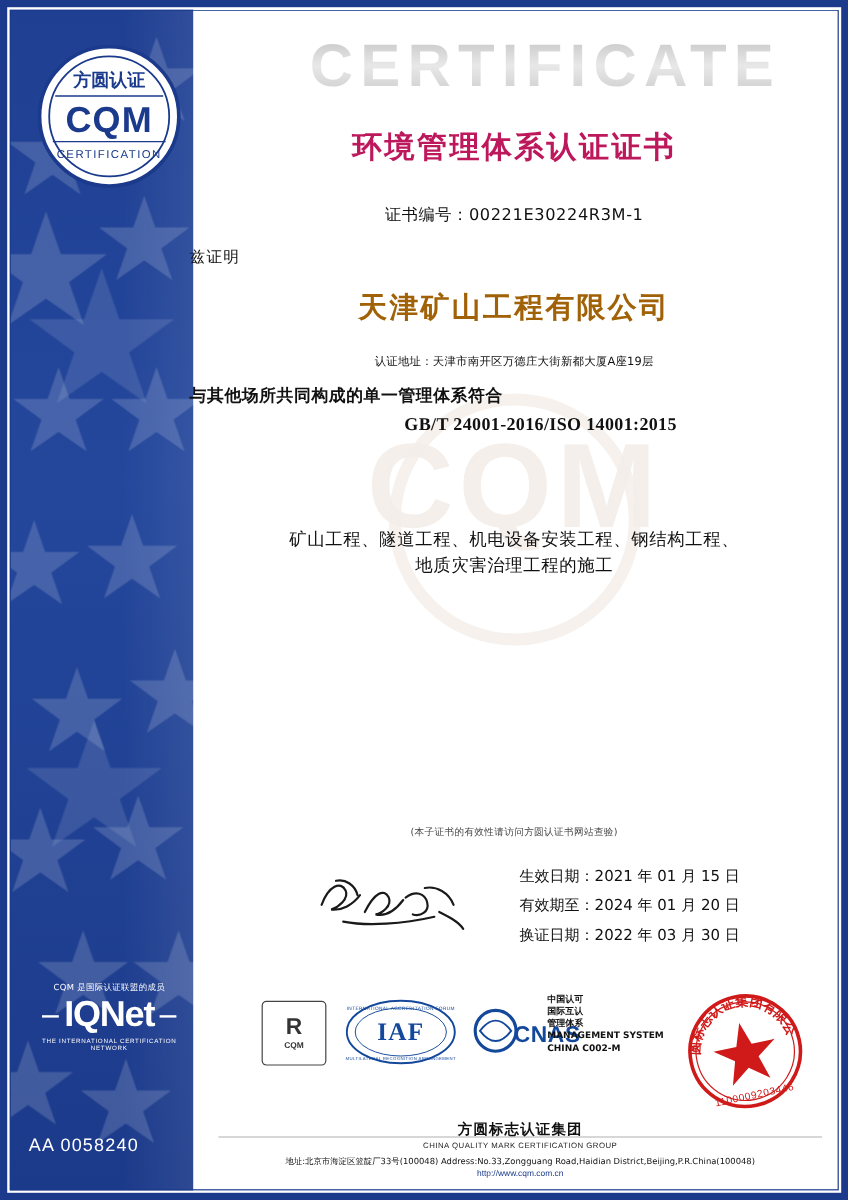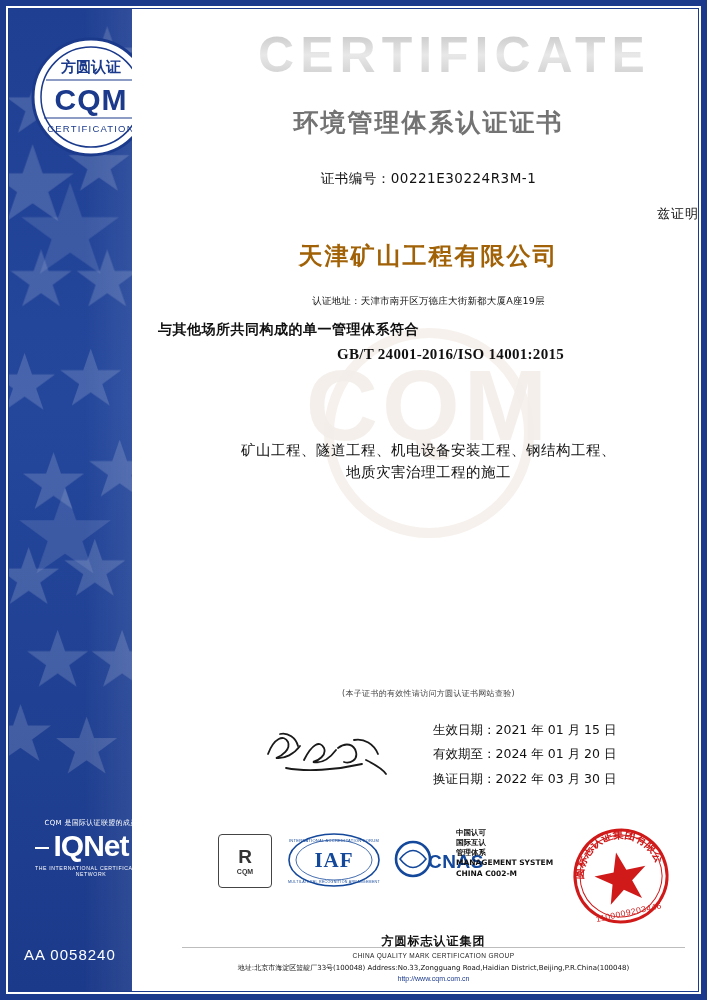--- a/index.html
+++ b/index.html
@@ -21,21 +21,21 @@
     border:6px solid #1b3a8c;
     box-sizing:border-box;
   }
   .border-frame-inner{
     position:absolute;inset:8px;
     border:1px solid #1b3a8c;
     box-sizing:border-box;
   }
   
   .left-band{
-    position:absolute;left:8px;top:8px;bottom:8px;width:124px;
+    position:absolute;left:8px;top:8px;bottom:8px;width:153px;
     background:linear-gradient(180deg,#1f3f92 0%,#24479c 40%,#1c3a8a 100%);
     overflow:hidden;
   }
   .left-band .stars{
     position:absolute;inset:0;
     opacity:.55;
   }
   .left-band .vgrad{
     position:absolute;inset:0;
     background:linear-gradient(90deg,rgba(255,255,255,0) 60%,rgba(255,255,255,.08) 100%);
@@ -89,30 +89,30 @@
     opacity:.9;
   }
   .wm-ring{
     position:absolute;left:50%;top:320px;transform:translateX(-50%);
     width:190px;height:190px;border-radius:50%;
     border:10px solid #f6f1ec;
   }
   .content{position:absolute;inset:0;}
   .title-cn{
     position:absolute;top:98px;left:0;right:0;text-align:center;
-    font-size:25px;font-weight:bold;letter-spacing:2px;color:#737373;
+    font-size:25px;font-weight:bold;letter-spacing:2px;color:#be185d;
     font-family:"DejaVu Sans",sans-serif;
   }
   .cert-no{
     position:absolute;top:162px;left:0;right:0;text-align:center;
     font-size:13.5px;color:#111;letter-spacing:.5px;
     font-family:"DejaVu Sans",sans-serif;
   }
   .hereby{
-    position:absolute;top:197px;left:0;right:0;text-align:right;
+    position:absolute;top:197px;left:0;right:0;text-align:left;
     font-size:13px;color:#111;letter-spacing:1px;
     font-family:"DejaVu Sans",sans-serif;
   }
   .company{
     position:absolute;top:232px;left:0;right:0;text-align:center;
     font-size:24px;font-weight:bold;letter-spacing:2px;color:#a16207;
     font-family:"DejaVu Sans",sans-serif;
   }
   .address{
     position:absolute;top:287px;left:0;right:0;text-align:center;

